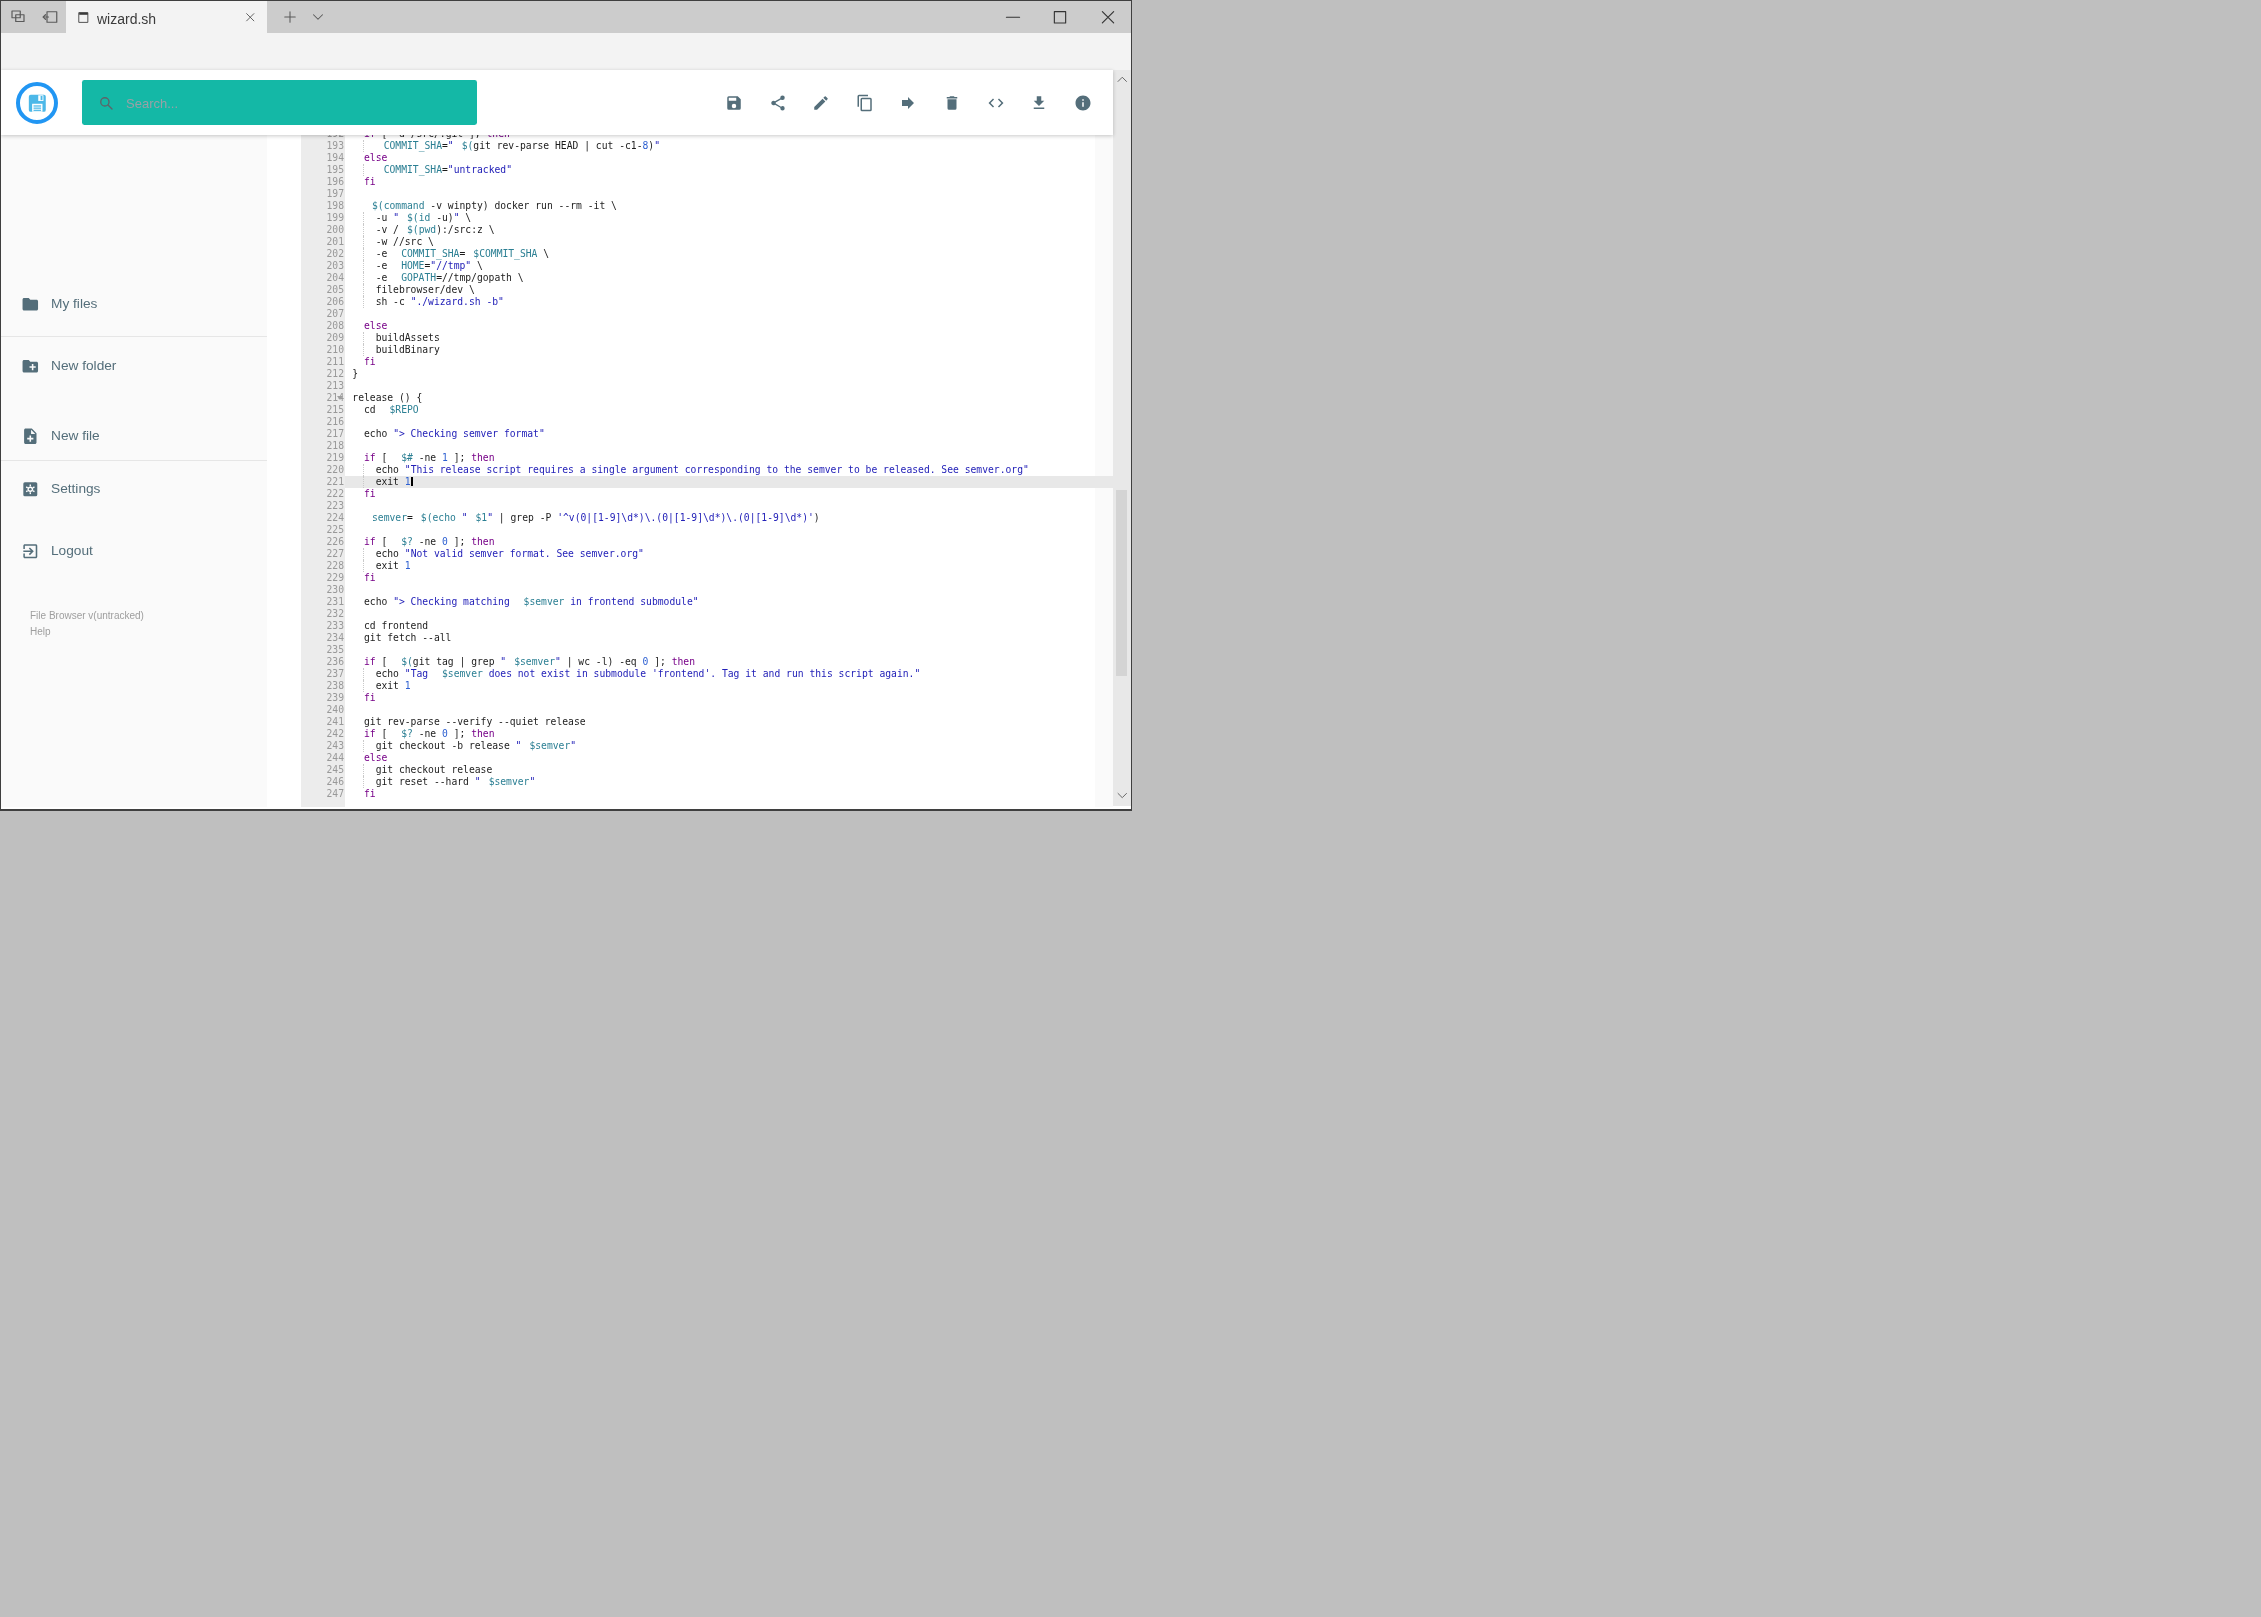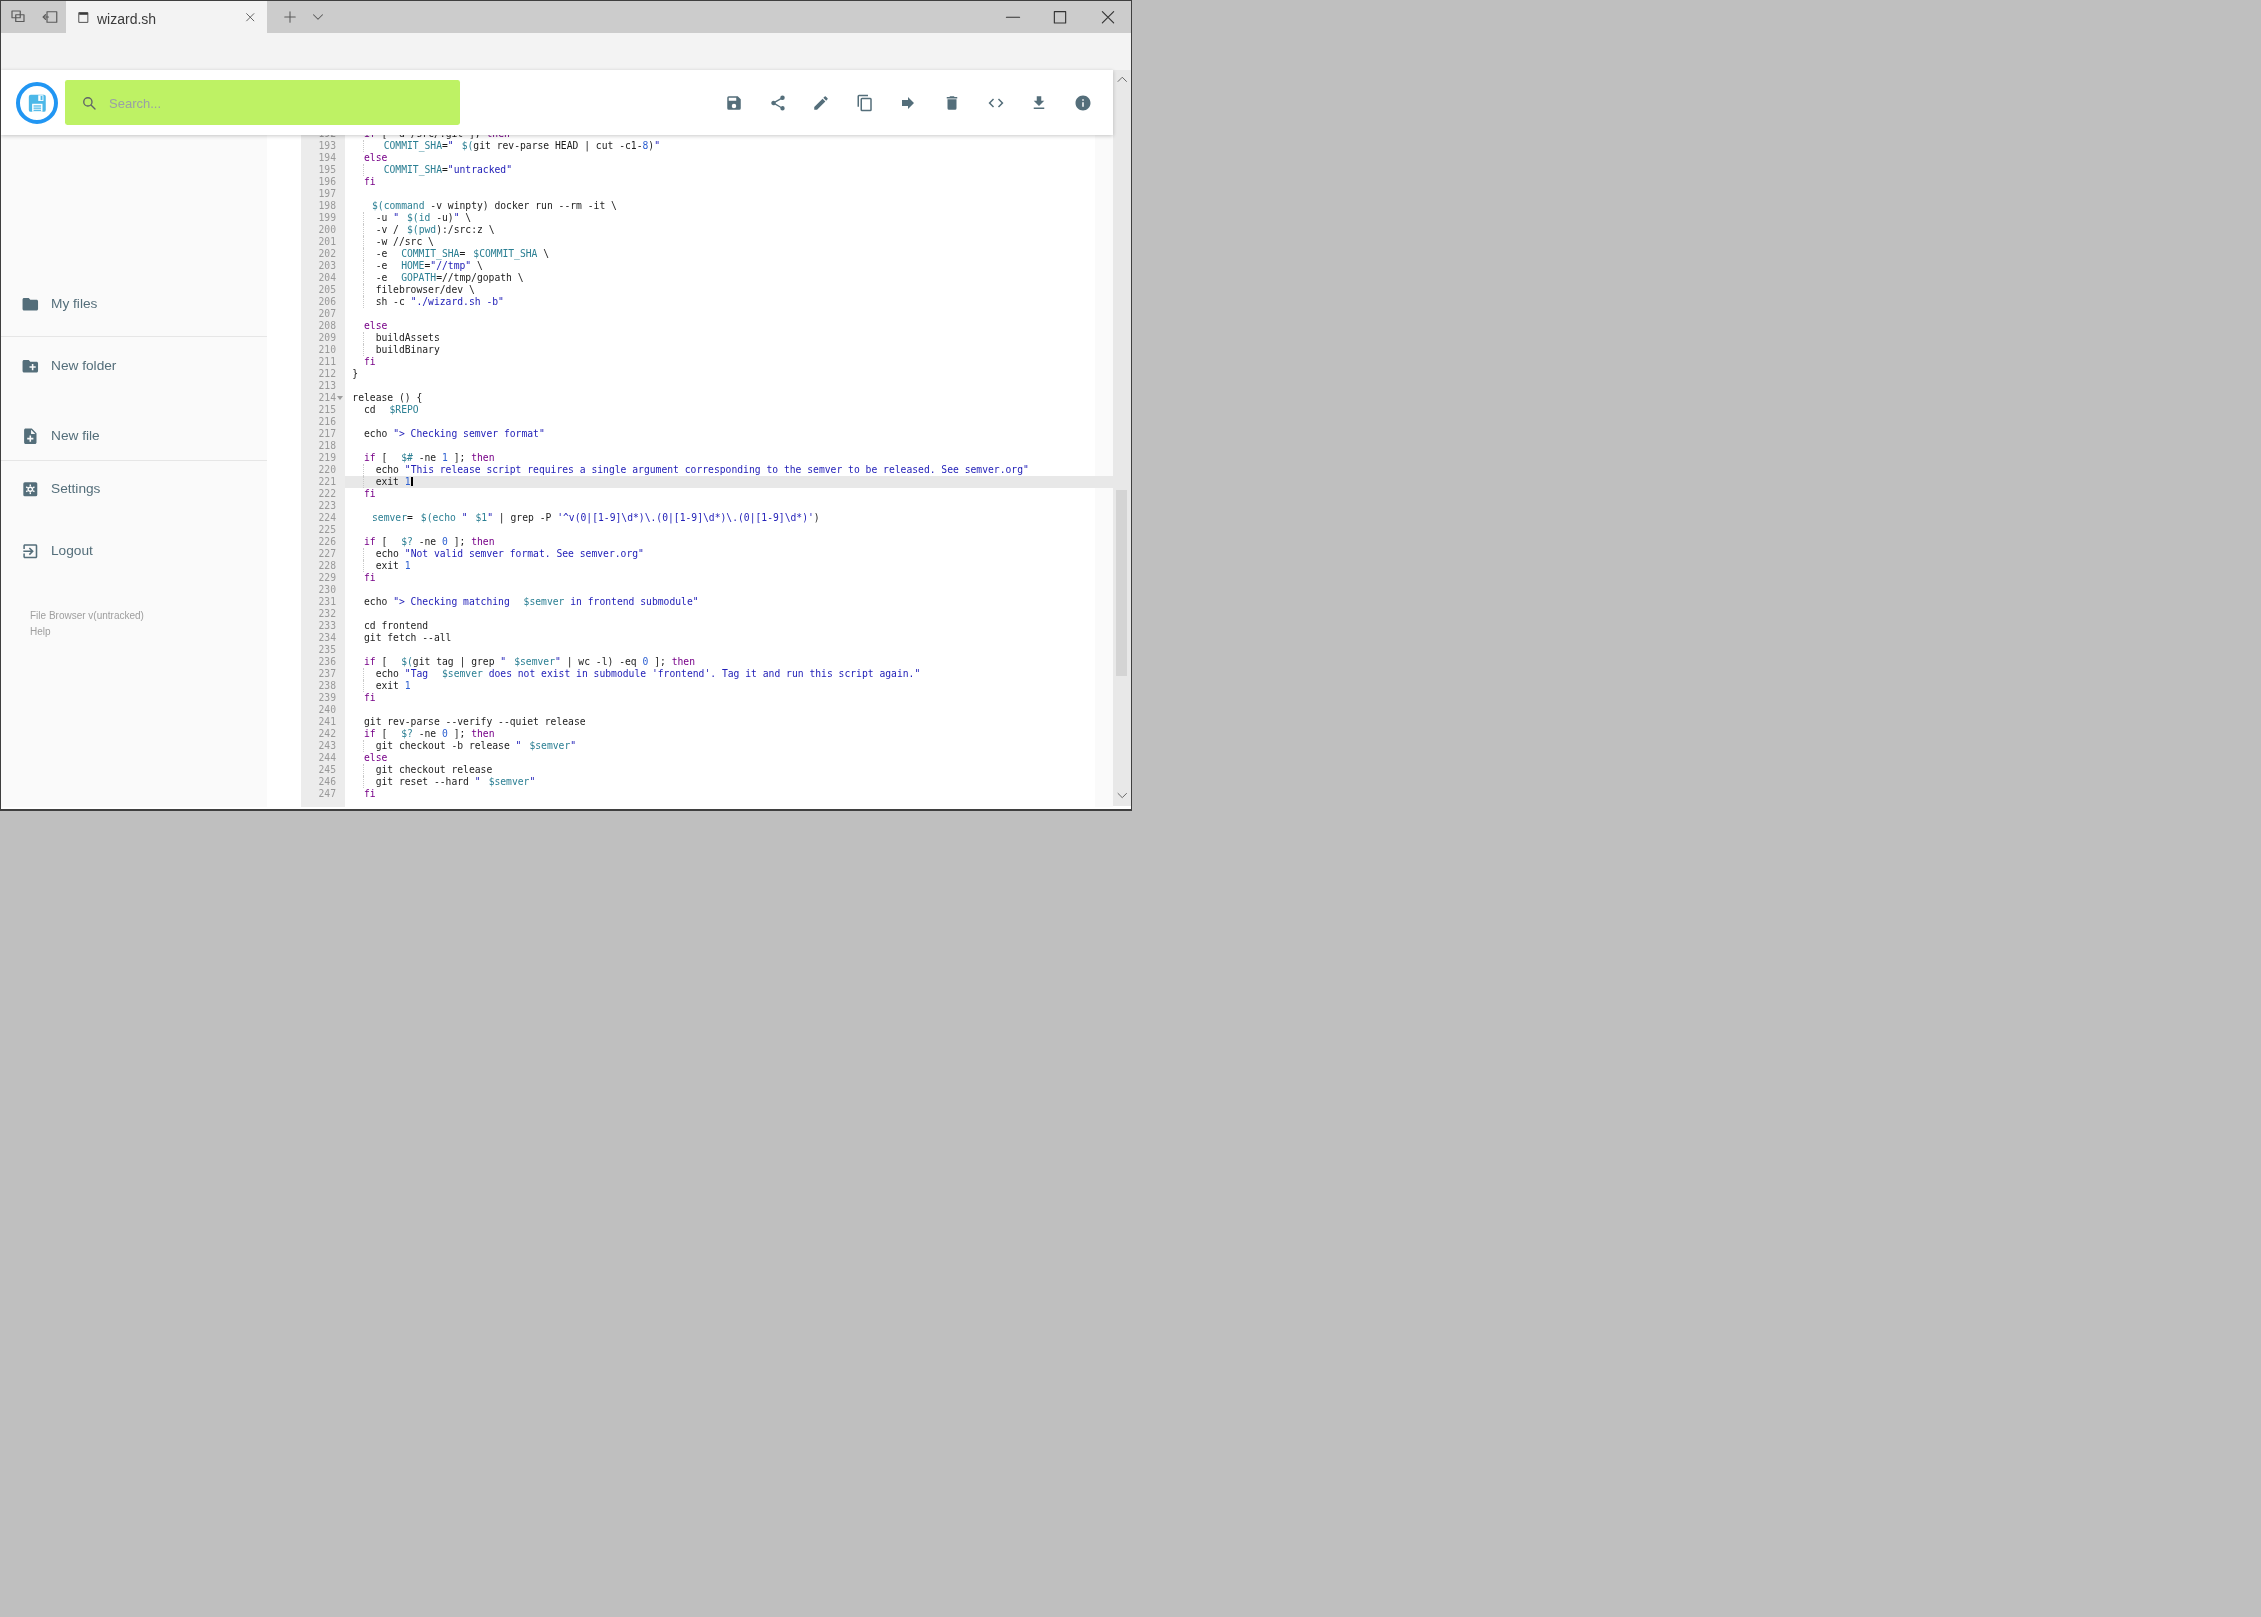--- a/index.html
+++ b/index.html
@@ -18,40 +18,40 @@
   .urlbox{position:absolute;left:311px;top:38px;width:634px;height:26px;background:#fff;border:0.8px solid #d4d4d4;box-sizing:border-box;}
   .urlicon{position:absolute;width:19.4px;height:19.4px;top:2.4px;}
   .urlsep{position:absolute;left:52px;top:3.2px;bottom:3.2px;width:0.8px;background:#d9d9d9;}
   .urltext{position:absolute;left:65px;top:4.8px;font-size:11.7px;white-space:nowrap;}
   .urlhost{color:#1d1d1d;}
   .urlpath{color:#9a9a9a;}
   
   .appheader{position:absolute;left:0;top:69px;width:1112px;height:65px;background:#fff;box-shadow:0 0.8px 4px rgba(0,0,0,.22);z-index:3;}
   .logo{position:absolute;left:15.3px;top:81px;width:34px;height:34px;border:4px solid #2196f3;border-radius:50%;background:#fff;z-index:4;}
   .logo svg{position:absolute;left:5.7px;top:5.7px;}
-  .searchbox{position:absolute;left:64px;top:79px;width:395px;height:45px;background:#bef264;border-radius:2.4px;z-index:4;}
+  .searchbox{position:absolute;left:81px;top:79px;width:395px;height:45px;background:#14b8a6;border-radius:2.4px;z-index:4;}
   .searchbox .sicon{position:absolute;left:14.5px;top:13.7px;width:18px;height:18px;}
   .searchbox input{position:absolute;left:42px;top:11.3px;width:323px;height:22.6px;border:none;background:transparent;outline:none;font-size:13px;color:#333;font-family:"Liberation Sans",sans-serif;}
   .searchbox input::placeholder{color:#9aa0a6;}
   .apptoolbar{position:absolute;left:724px;top:93px;height:18px;z-index:4;}
   .tbtn{position:absolute;top:0;width:18px;height:18px;}
   
   .sidebar{position:absolute;left:0;top:134px;width:266px;height:672px;background:#fafafa;}
   .sbitem{position:absolute;left:0;width:266px;height:36px;cursor:pointer;}
   .sbitem .ic{position:absolute;left:20px;top:8px;width:18.6px;height:18.6px;}
   .sbitem .lb{position:absolute;left:50px;top:9px;font-size:13.7px;color:#546e7a;}
   .sbdiv{position:absolute;left:0;width:266px;height:0.8px;background:#e6e6e6;}
   .sbfoot{position:absolute;left:29px;font-size:10px;color:#9e9e9e;white-space:nowrap;}
   
   .editor{position:absolute;left:300px;top:134px;width:812px;height:672px;background:#fff;overflow:hidden;font-family:"DejaVu Sans Mono","Liberation Mono",monospace;}
   .gutterbg{position:absolute;left:0;top:0;width:44px;height:100%;background:var(--gbg);}
   .sidestrip{position:absolute;right:0;top:0;width:18px;height:100%;background:#fafafa;}
   .rows{position:absolute;left:0;top:-7.3px;right:0;}
   .row{display:flex;height:12px;line-height:12px;position:relative;}
-  .row .gut{flex:0 0 44px;background:var(--gbg);color:var(--lnc);font-size:9.7px;text-align:right;padding-right:9px;box-sizing:border-box;position:relative;}
+  .row .gut{flex:0 0 44px;background:var(--gbg);color:var(--lnc);font-size:9.7px;text-align:right;padding-right:1px;box-sizing:border-box;position:relative;}
   .row .content{flex:1;padding-left:7.3px;white-space:pre;font-size:9.7px;color:var(--txt);}
   .row.active .content{background:var(--alb);}
   .row.g .content::before{content:"";position:absolute;left:62px;top:0;bottom:0;border-left:0.8px dotted #c9c9c9;}
   .tok-k{color:var(--kw);} .tok-v{color:var(--vr);padding-left:8px;} .tok-s{color:var(--st);} .tok-n{color:var(--nm);} .tok-d{color:var(--txt);}
   .cursor{display:inline-block;width:1.2px;height:9.7px;background:#000;vertical-align:-1.6px;margin-left:0.8px;}
   .foldarrow{position:absolute;right:1.6px;top:4px;width:0;height:0;border:3.2px solid transparent;border-top:4.8px solid #9e9e9e;}
   
   .scrollbar{position:absolute;left:1112px;top:69px;width:18px;height:736px;background:#e8e8e8;}
   .scrollbar .arr{position:absolute;left:1.6px;width:14.5px;height:14.5px;}
   .scrollthumb{position:absolute;left:3.2px;width:11.3px;background:#d4d4d4;}

